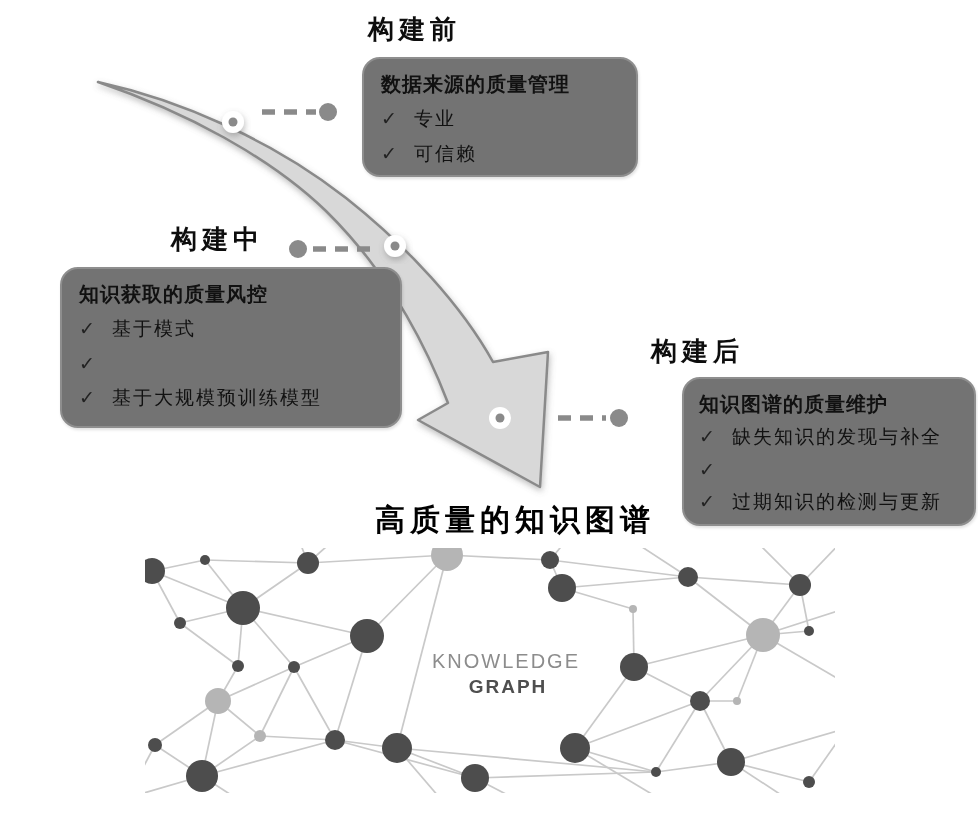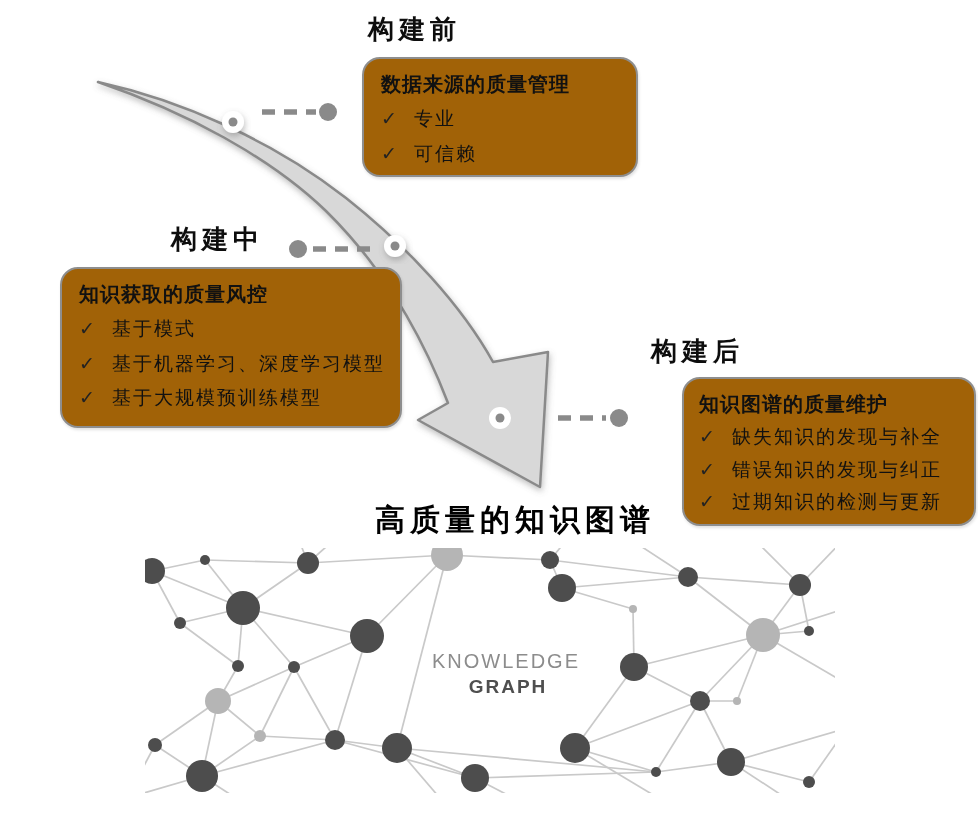--- a/index.html
+++ b/index.html
@@ -6,21 +6,21 @@
   .canvas{
     position:relative;width:978px;height:818px;background:#ffffff;overflow:hidden;
     font-family:"Liberation Sans","DejaVu Sans",sans-serif;color:#111;
   }
   svg.flow-layer{position:absolute;left:0;top:0;}
   .stage-label{
     position:absolute;font-size:26px;font-weight:600;letter-spacing:5px;
     color:#0d0d0d;white-space:nowrap;
   }
   .stage-box{
-    position:absolute;background:#a16207;border:2px solid #8e8e8e;border-radius:18px;
+    position:absolute;background:#737373;border:2px solid #8e8e8e;border-radius:18px;
     box-sizing:border-box;padding:12px 12px 10px 17px;
     box-shadow:1px 2px 3px rgba(0,0,0,0.12);
   }
   .box-title{font-size:20px;font-weight:700;letter-spacing:1px;white-space:nowrap;line-height:1.3;}
   .check-row{display:flex;align-items:flex-start;margin-top:10px;font-size:19px;letter-spacing:2px;line-height:1.3;white-space:nowrap;}
   .check-row .tick{flex:0 0 auto;width:20px;margin-right:13px;letter-spacing:0;color:#222;}
   .result-title{
     position:absolute;left:375px;top:500px;font-size:30px;font-weight:600;
     letter-spacing:5px;white-space:nowrap;color:#000000;
   }
@@ -89,37 +89,35 @@
   </div>
 
   <div class="stage-box" style="left:60px;top:267px;width:342px;height:161px">
     <div class="box-title">知识获取的质量风控</div>
     <div class="check-row">
       <span class="tick">✓</span>
       <span>基于模式</span>
     </div>
     <div class="check-row">
       <span class="tick">✓</span>
-      <span>基于机器学习、深度学习模型</span>
     </div>
     <div class="check-row">
       <span class="tick">✓</span>
       <span>基于大规模预训练模型</span>
     </div>
   </div>
 
   <div class="stage-box" style="left:682px;top:377px;width:294px;height:149px;padding-left:15px">
     <div class="box-title">知识图谱的质量维护</div>
     <div class="check-row" style="margin-top:8px">
       <span class="tick">✓</span>
       <span>缺失知识的发现与补全</span>
     </div>
     <div class="check-row" style="margin-top:8px">
       <span class="tick">✓</span>
-      <span>错误知识的发现与纠正</span>
     </div>
     <div class="check-row" style="margin-top:8px">
       <span class="tick">✓</span>
       <span>过期知识的检测与更新</span>
     </div>
   </div>
 
   <div class="result-title">高质量的知识图谱</div>
 
   <svg class="kg-image" width="690" height="245" viewBox="0 0 690 245">

